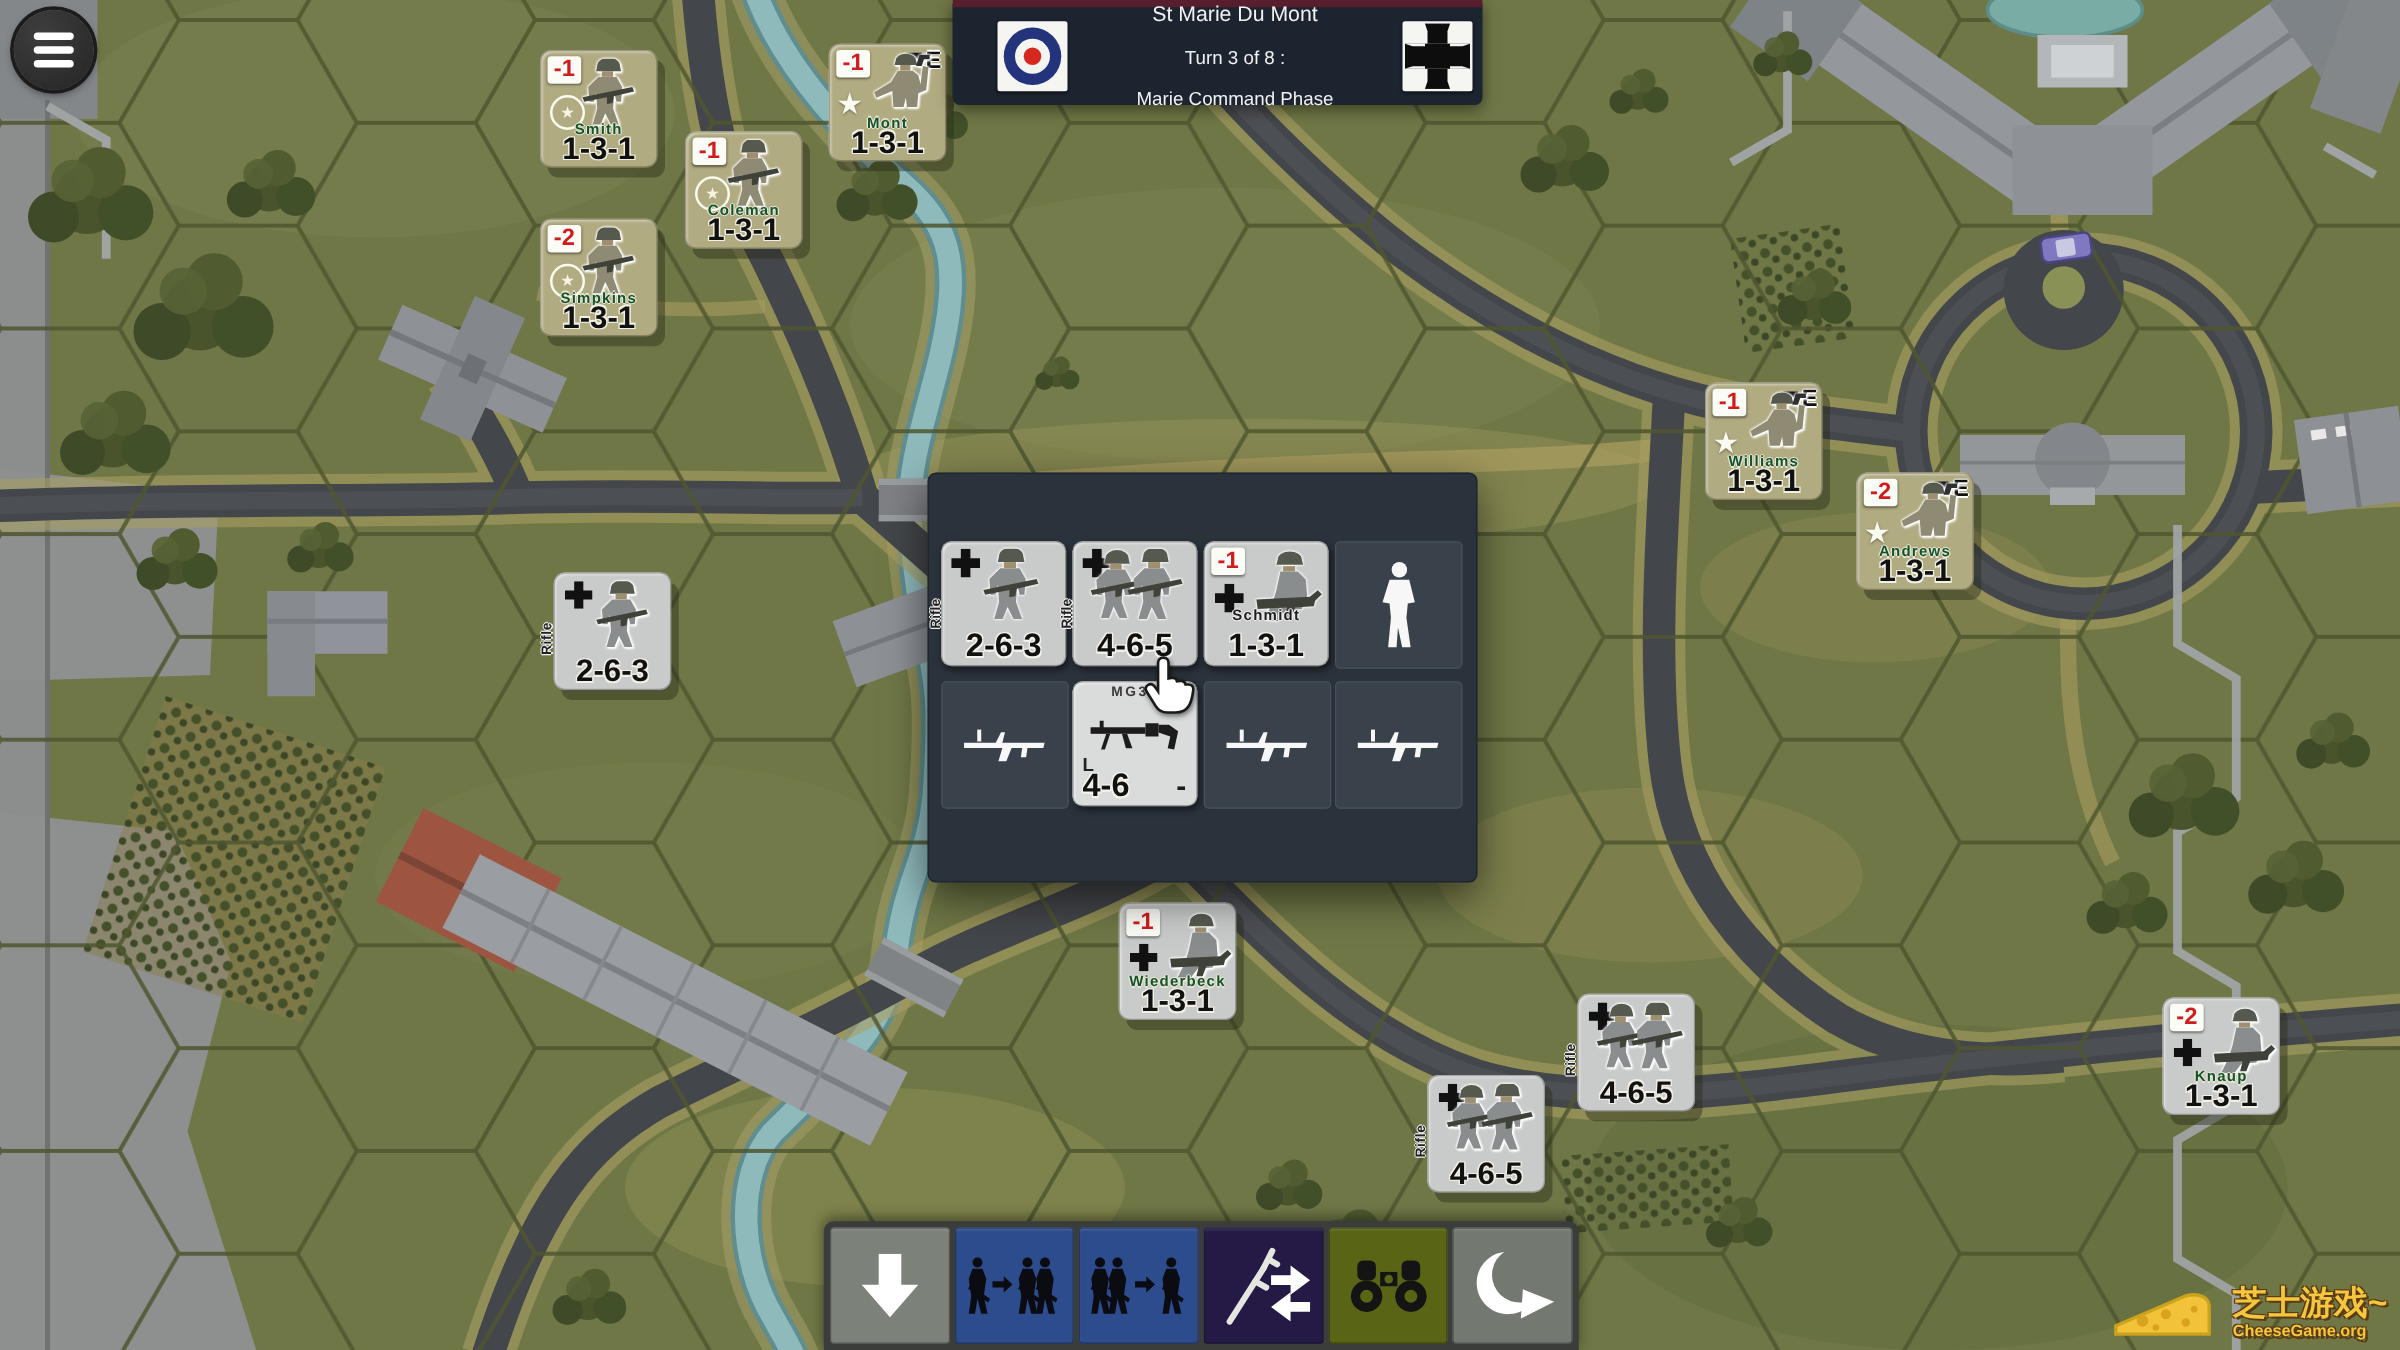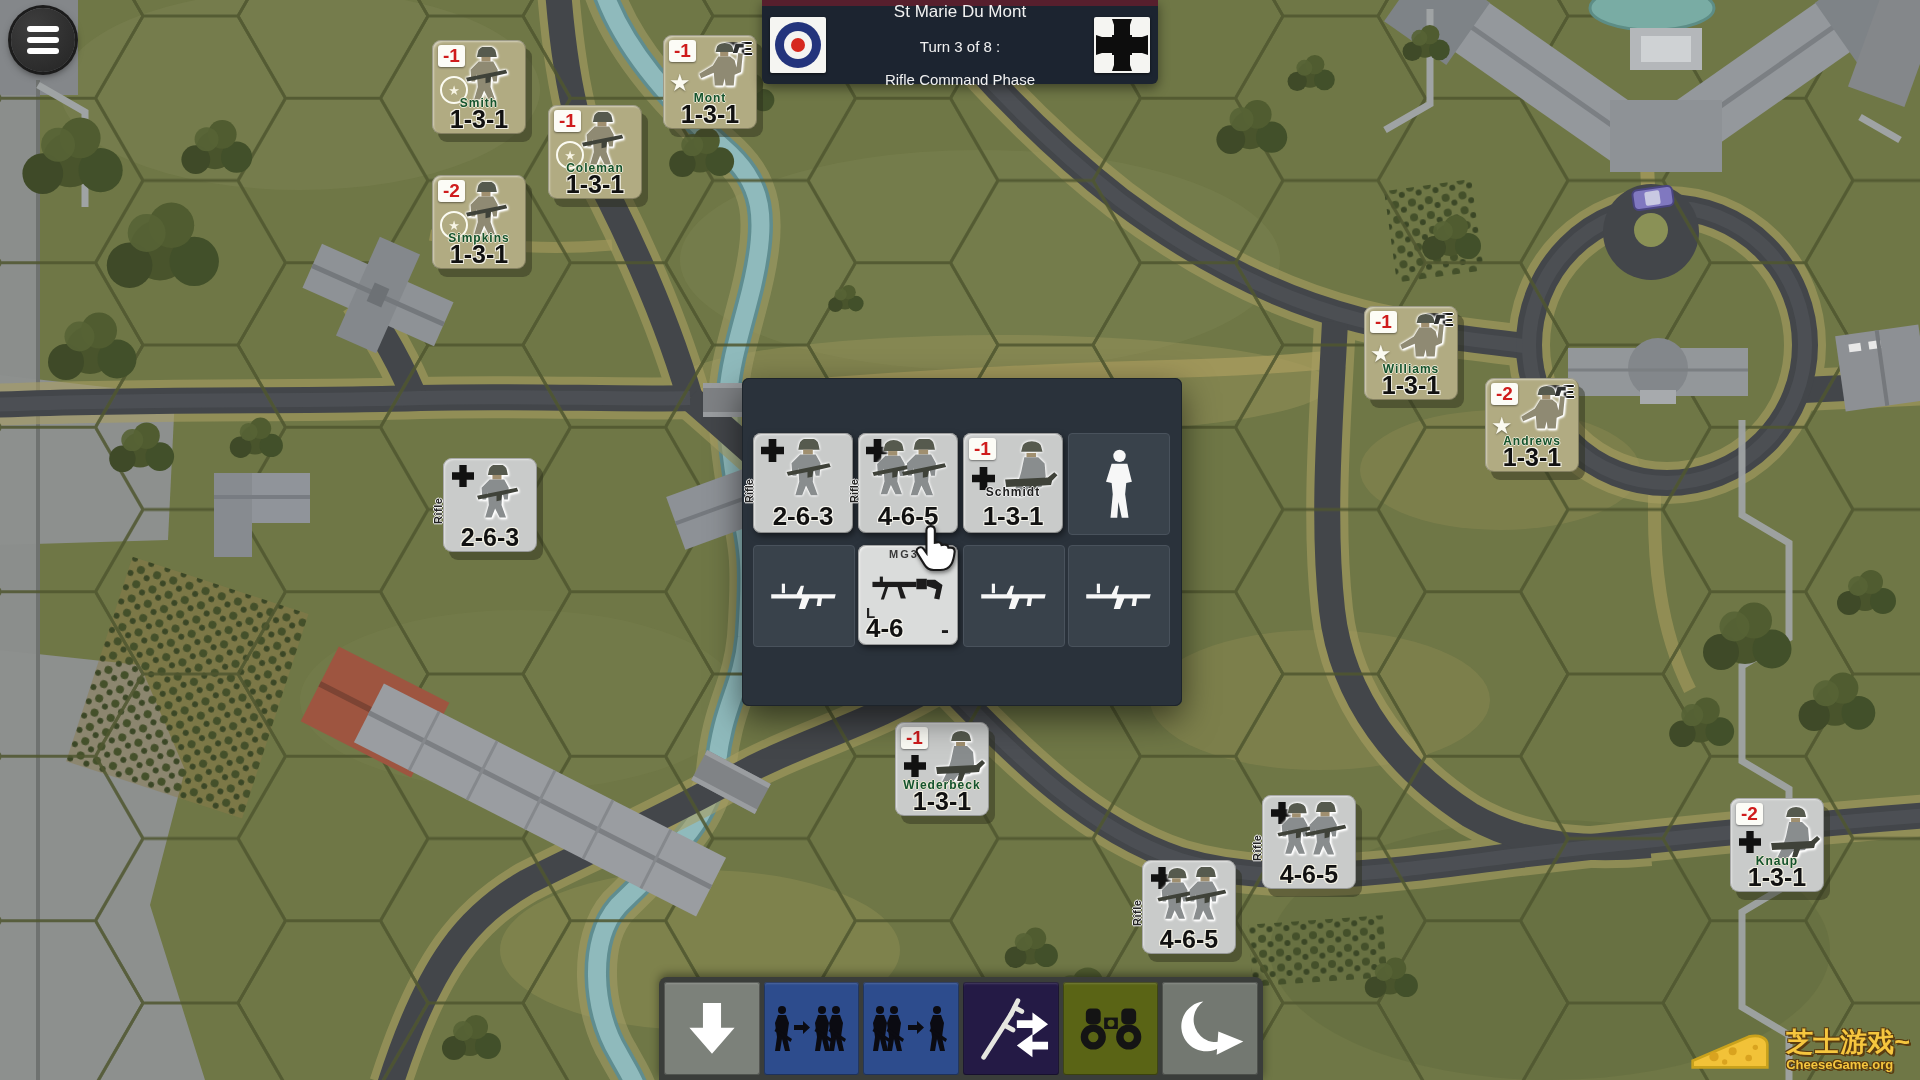--- a/index.html
+++ b/index.html
@@ -51,21 +51,21 @@
     font-size:11px;font-weight:bold;color:#222;text-shadow:-1px 0 #eee,1px 0 #eee,0 -1px #eee,0 1px #eee;}
   .mg-name{position:absolute;left:0;right:0;top:3px;text-align:center;font-size:11px;font-weight:bold;color:#3a3a3a;letter-spacing:2px;}
   .mg-class{position:absolute;left:8px;bottom:24px;font-size:15px;font-weight:bold;color:#222;}
   .mg-ammo{position:absolute;right:9px;bottom:1px;font-size:24px;font-weight:bold;color:#1a1a1a;}
   .slot .sil{height:72px;opacity:.96;}
   .slot .silmg{width:74px;opacity:.96;}
 
   
   #turnbar{position:absolute;left:762px;top:0;width:396px;height:78px;background:#1c2430;z-index:20;
     border-top:6px solid #571f2d;border-radius:0 0 6px 6px;display:flex;align-items:center;
-    box-shadow:0 4px 12px rgba(0,0,0,.45);}
+    box-shadow:0 4px 12px rgba(0,0,0,.45);padding-left:28px;}
   .flagbox{width:56px;height:56px;background:#f5f5f2;margin:0 8px;border-radius:2px;position:relative;
     box-shadow:0 1px 3px rgba(0,0,0,.6);flex:0 0 auto;}
   .roundel,.roundel div{border-radius:50%;position:absolute;left:50%;top:50%;transform:translate(-50%,-50%);}
   .r1{width:46px;height:46px;background:#23347c;}
   .r2{width:28px;height:28px;background:#f4f4f1;}
   .r3{width:14px;height:14px;background:#d6281e;}
   .gcross .cv{position:absolute;left:50%;top:2px;bottom:2px;width:20px;transform:translateX(-50%);background:#0d0d0d;
     border-left:2px solid #f5f5f2;border-right:2px solid #f5f5f2;box-sizing:border-box;border-top:6px solid #0d0d0d;border-bottom:6px solid #0d0d0d;}
   .gcross .ch{position:absolute;top:50%;left:2px;right:2px;height:20px;transform:translateY(-50%);background:#0d0d0d;
     border-top:2px solid #f5f5f2;border-bottom:2px solid #f5f5f2;box-sizing:border-box;border-left:6px solid #0d0d0d;border-right:6px solid #0d0d0d;}
@@ -612,21 +612,21 @@
     <div class="flagbox">
       <div class="roundel r1">
           <div class="r2">
             <div class="r3"></div>
           </div>
         </div>
     </div>
     <div class="txt">
       <div class="t1">St Marie Du Mont</div>
       <div class="t2">Turn 3 of 8 :</div>
-      <div class="t3">Rifle Command Phase</div>
+      <div class="t3">Marie Command Phase</div>
     </div>
     <div class="flagbox gcross">
       <div class="cv"></div>
         <div class="ch"></div>
         <div class="cc"></div>
     </div>
   </div>
 
   <div id="menu-btn">
     <span></span>

